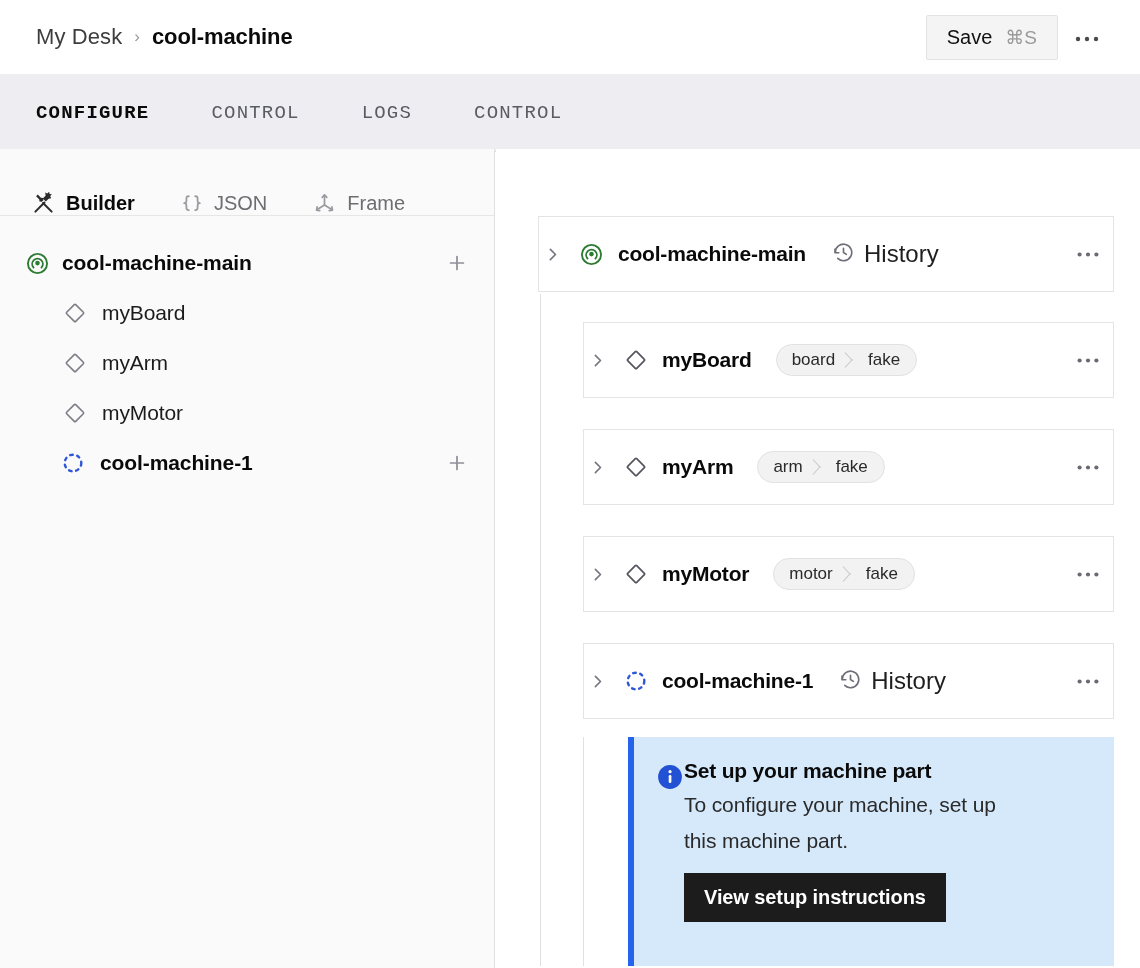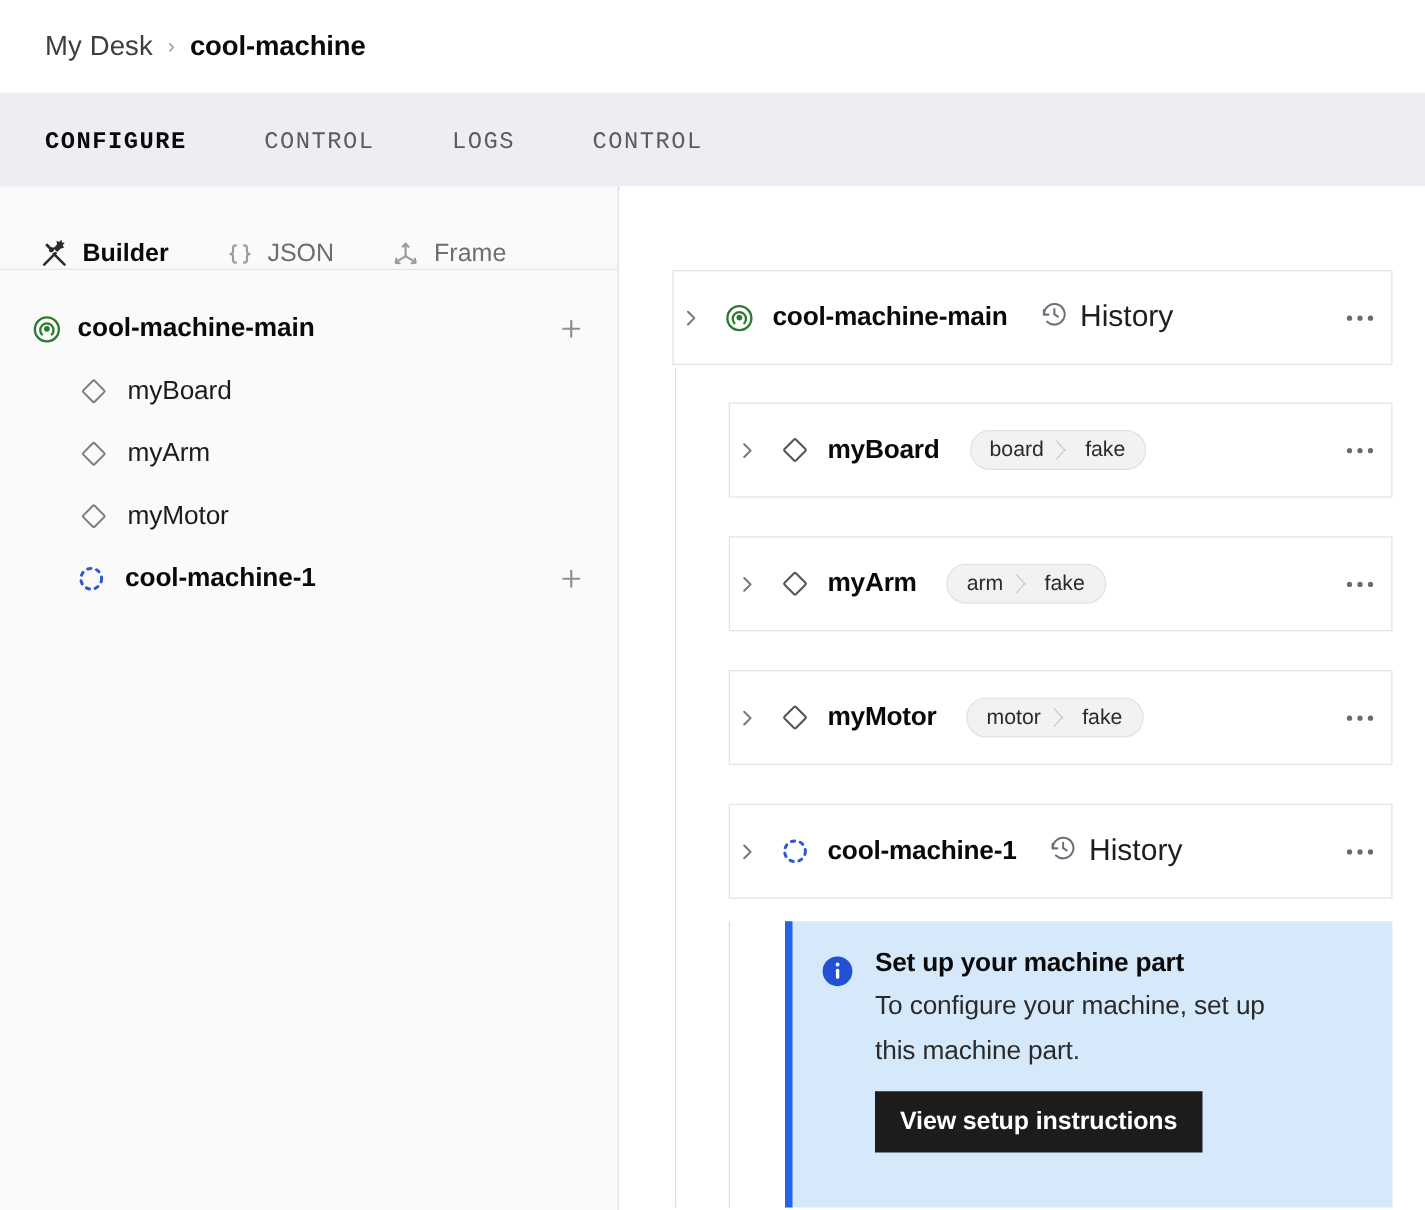--- a/index.html
+++ b/index.html
@@ -162,21 +162,21 @@
   .connector {
     position: absolute; width: 1px; background: #e0e0e0;
   }
 
   
   .callout {
     position: absolute;
     background: #d6e9fb;
     border-left: 6px solid #2563eb;
     padding: 22px 20px 22px 22px;
-    display: flex; gap: 16px;
+    display: flex; 
   }
   .callout .info-ico { flex: 0 0 28px; margin-top: 4px; }
   .callout .co-body { display: flex; flex-direction: column; }
   .callout .co-title {
     font-size: 21px; font-weight: bold; color: #0a0a0a;
     letter-spacing: -.2px; margin-bottom: 4px;
   }
   .callout .co-text {
     font-size: 21px; color: #2a2a2a; line-height: 1.72; letter-spacing: -.1px;
     max-width: 330px;
@@ -194,20 +194,35 @@
 <body>
 
 <div class="topbar">
   <div class="breadcrumb">
     <span class="bc-root">My Desk</span>
     <span class="bc-sep">›</span>
     <span class="bc-current">cool-machine</span>
   </div>
 
 
+  <div class="topbar-right">
+    <div class="save-btn">
+      <span class="s-label">Save</span>
+      <span class="s-kbd">⌘S</span>
+    </div>
+    <div class="dots-btn">
+      <span>
+        <svg width="24" height="6" viewBox="0 0 24 6">
+          <circle cx="3" cy="3" r="2.2" fill="#4a4a4a"></circle>
+          <circle cx="12" cy="3" r="2.2" fill="#4a4a4a"></circle>
+          <circle cx="21" cy="3" r="2.2" fill="#4a4a4a"></circle>
+        </svg>
+      </span>
+    </div>
+  </div>
 </div>
 
 <div class="tabbar">
   <div class="tab active">CONFIGURE</div>
   <div class="tab">CONTROL</div>
   <div class="tab">LOGS</div>
   <div class="tab">CONTROL</div>
 </div>
 
 <div class="sidebar">

